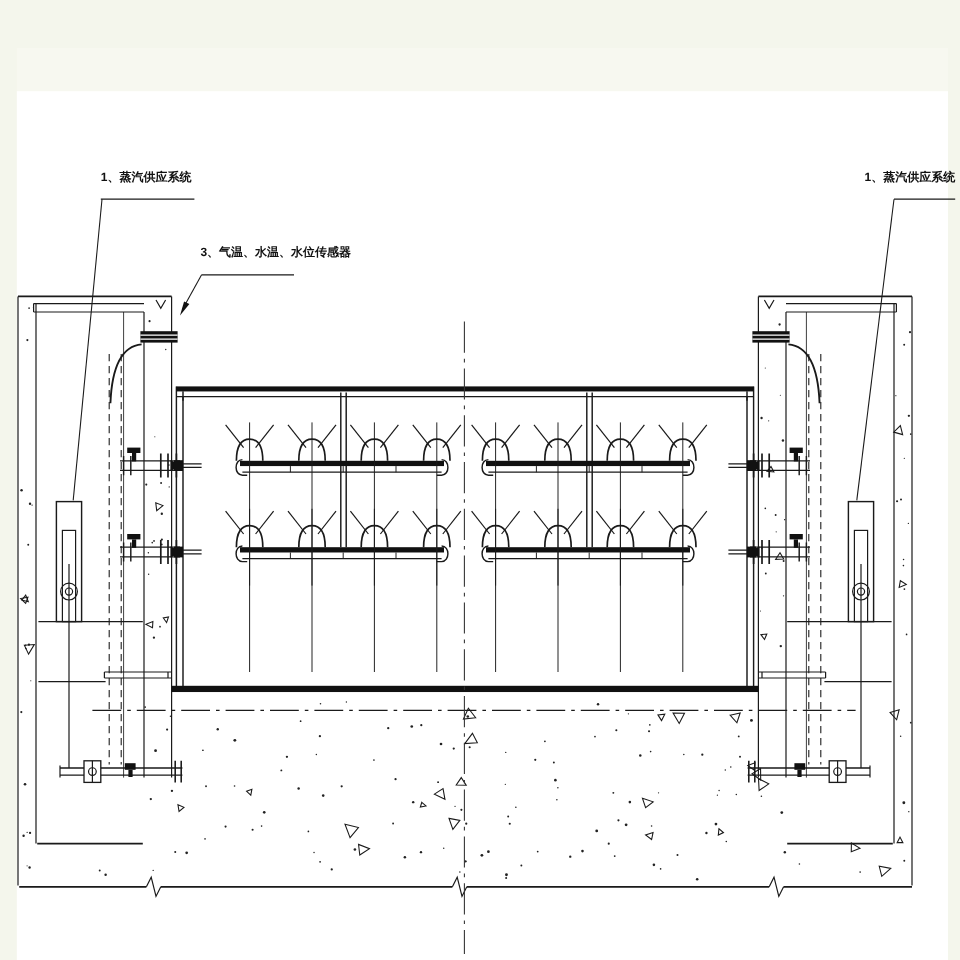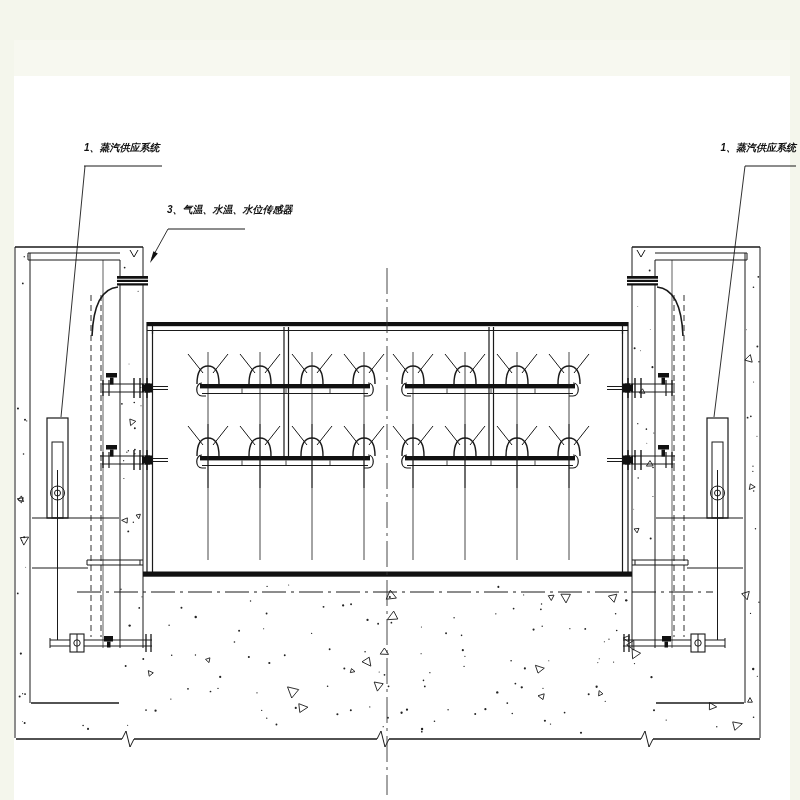--- a/index.html
+++ b/index.html
@@ -1,17 +1,17 @@
 <!DOCTYPE html>
 <html><head>
 <meta charset="utf-8">
 <style>
   html,body{margin:0;padding:0;background:#fff;}
   .stage{position:relative;width:800px;height:800px;overflow:hidden;background:#c2410c;
-         font-family:"Liberation Sans",sans-serif;font-style:italic;}
+         font-family:"Liberation Sans",sans-serif;}
   svg{display:block;}
   svg text{font-family:"Liberation Sans","DejaVu Sans",sans-serif;font-weight:700;fill:#111;}
 </style>
 </head>
 <body>
 
 <div class="stage">
 <svg width="800" height="800" viewBox="0 0 800 800" xmlns="http://www.w3.org/2000/svg" xmlns:xlink="http://www.w3.org/1999/xlink">
 
   <g>

